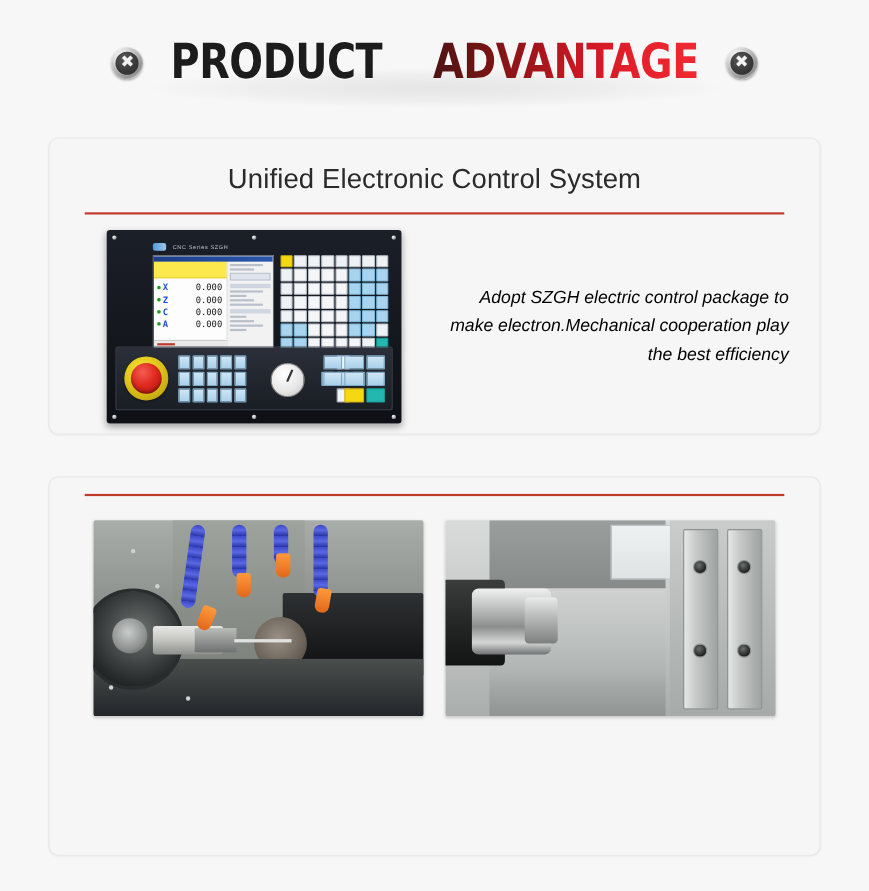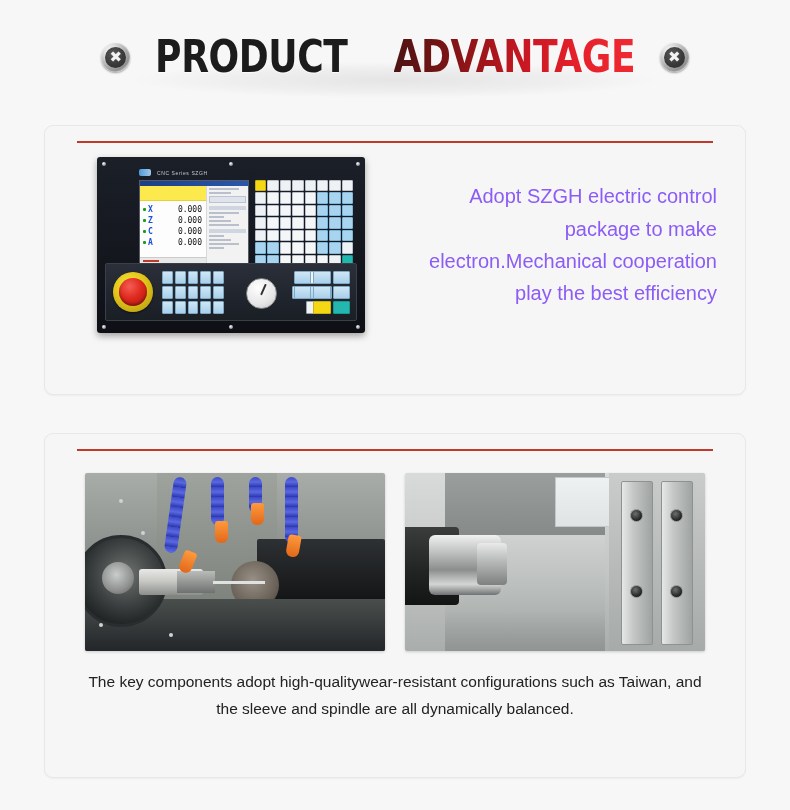--- a/index.html
+++ b/index.html
@@ -116,23 +116,24 @@
   .cnc-wrap{
     width:290px;
     margin-left:52px;
     flex:0 0 auto;
   }
   .cnc-text{
     flex:1 1 auto;
     text-align:right;
     padding-right:28px;
     padding-left:16px;
-    font-size:20px;
+    font-size:16px;
     line-height:1.62;
-    color:#8b5cf6;
+    color:#000000;
+    font-style:italic;
   }
 
   
   .cnc{
     position:relative;
     width:268px;height:176px;
     background:linear-gradient(180deg,#1b1f28 0%,#14171e 55%,#0e1016 100%);
     border-radius:3px;
     box-shadow:0 3px 7px rgba(0,0,0,0.35);
     padding:0;
@@ -336,20 +337,21 @@
     </span>
     <span class="word word-product">PRODUCT</span>
     <span class="word word-advantage">ADVANTAGE</span>
     <span class="screw">
       <span class="x">✖</span>
     </span>
   </div>
 </div>
 
 <div class="card card-1">
+  <div class="card-title">Unified Electronic Control System</div>
   <div class="divider"></div>
 
   <div class="card1-body">
 
     <div class="cnc-wrap">
       <div class="cnc">
         <span class="scr-dot d-tl"></span>
         <span class="scr-dot d-tc"></span>
         <span class="scr-dot d-tr"></span>
         <span class="scr-dot d-bl"></span>
@@ -569,14 +571,13 @@
       <span class="rbolt" style="right:22px;top:36px"></span>
       <span class="rbolt" style="right:62px;top:112px"></span>
       <span class="rbolt" style="right:22px;top:112px"></span>
       <span class="spindle"></span>
       <span class="collar"></span>
       <span class="collet"></span>
     </div>
 
   </div>
 
-  <div class="caption">The key components adopt high-qualitywear-resistant configurations such as Taiwan, and the sleeve and spindle are all dynamically balanced.</div>
 </div>
 
 </body></html>

